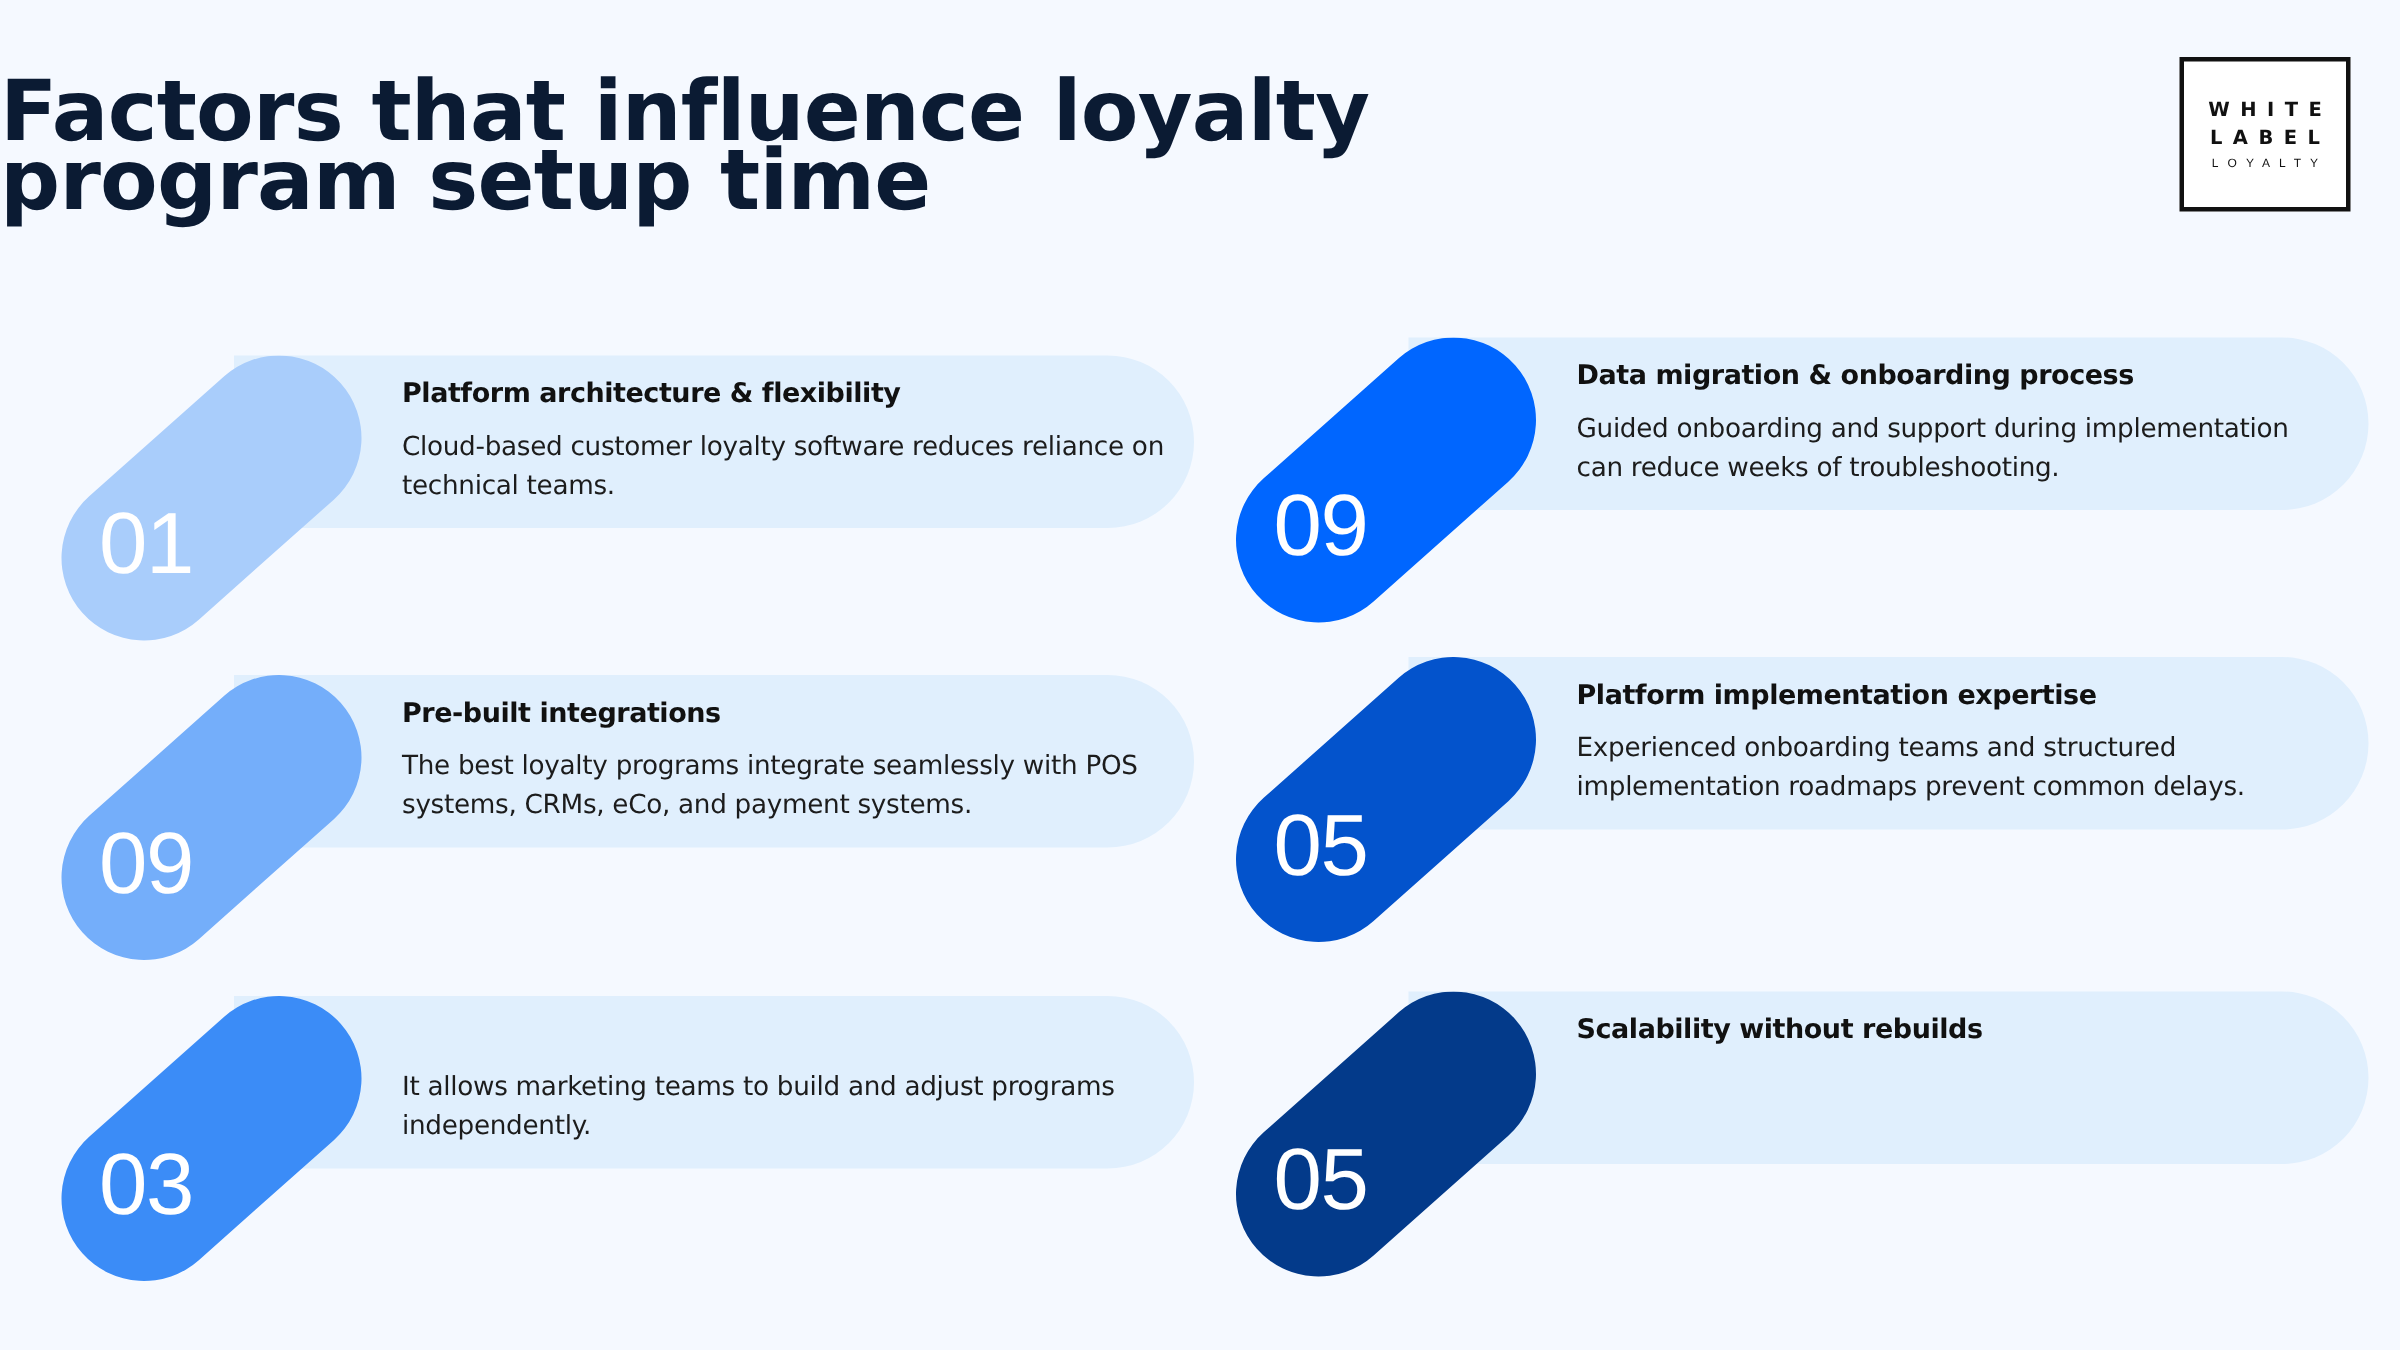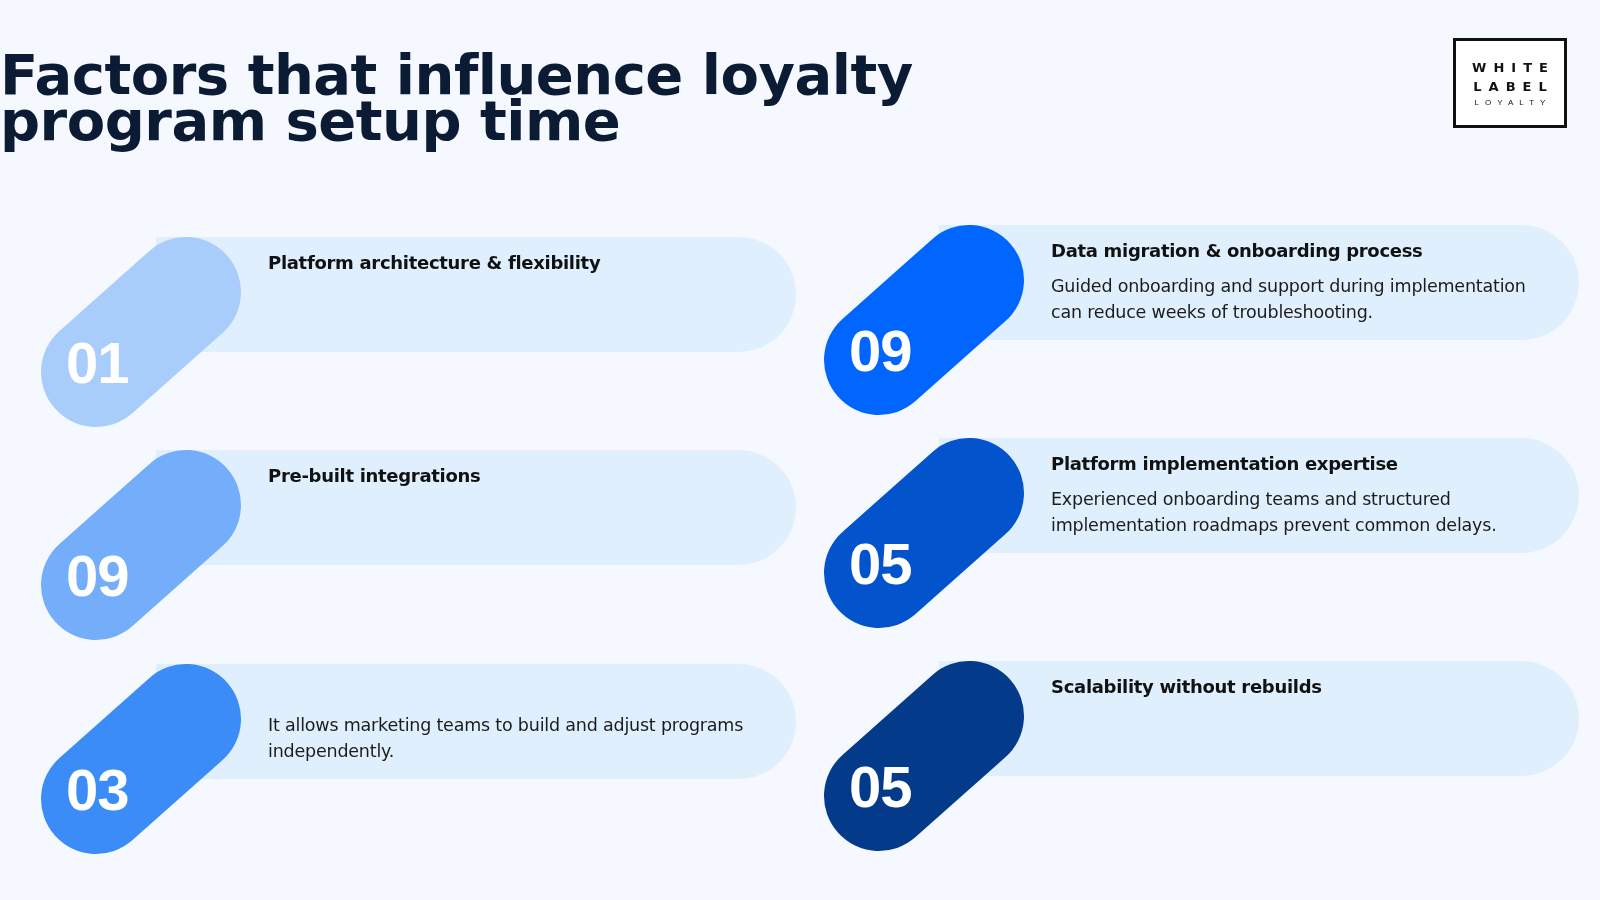--- a/index.html
+++ b/index.html
@@ -18,21 +18,21 @@
     font-weight: bold;
     font-size: 56px;
     line-height: 46px;
     color: #0b1b33;
     letter-spacing: -0.5px;
   }
   .title span { display: block; }
   .logo {
     position: absolute;
     left: 1453px; top: 38px;
-    width: 114px; height: 90px;
+    width: 114px; height: 103px;
     border: 3px solid #111;
     background: #fff;
     display: flex; flex-direction: column;
     align-items: center; justify-content: center;
     gap: 4px;
   }
   .logo .l1, .logo .l2 {
     font-family: "DejaVu Sans", sans-serif;
     font-weight: bold;
     font-size: 13px;
@@ -61,21 +61,21 @@
   .card .pill {
     position: absolute;
     left: 0; top: 0;
     width: 215px; height: 195px;
   }
   .card .pill svg { position: absolute; left: 0; top: 0; }
   .card .num {
     position: absolute;
     left: 30px; top: 92px;
     font-family: "Liberation Sans", sans-serif;
-    font-weight: bold;
+    font-weight: normal;
     font-size: 58px;
     color: #ffffff;
     letter-spacing: -1px;
   }
   .card .heading {
     position: absolute;
     left: 232px; top: 15px;
     font-family: "DejaVu Sans", sans-serif;
     font-size: 18px;
     font-weight: bold;
@@ -109,31 +109,33 @@
 
 <div class="card" style="left:36px; top:237px;">
   <div class="bar"></div>
   <div class="pill">
     <svg width="215" height="195" viewBox="0 0 215 195">
       <line x1="60" y1="135" x2="150" y2="55" stroke="#a9cdfb" stroke-width="110" stroke-linecap="round" class="pill-stroke"></line>
     </svg>
     <div class="num">01</div>
   </div>
   <div class="heading">Platform architecture &amp; flexibility</div>
+  <div class="desc">Cloud-based customer loyalty software reduces reliance on technical teams.</div>
 </div>
 
 <div class="card" style="left:36px; top:450px;">
   <div class="bar"></div>
   <div class="pill">
     <svg width="215" height="195" viewBox="0 0 215 195">
       <line x1="60" y1="135" x2="150" y2="55" stroke="#74aefa" stroke-width="110" stroke-linecap="round" class="pill-stroke"></line>
     </svg>
     <div class="num">09</div>
   </div>
   <div class="heading">Pre-built integrations</div>
+  <div class="desc">The best loyalty programs integrate seamlessly with POS systems, CRMs, eCo, and payment systems.</div>
 </div>
 
 <div class="card" style="left:36px; top:664px;">
   <div class="bar"></div>
   <div class="pill">
     <svg width="215" height="195" viewBox="0 0 215 195">
       <line x1="60" y1="135" x2="150" y2="55" stroke="#3b8cf7" stroke-width="110" stroke-linecap="round" class="pill-stroke"></line>
     </svg>
     <div class="num">03</div>
   </div>

